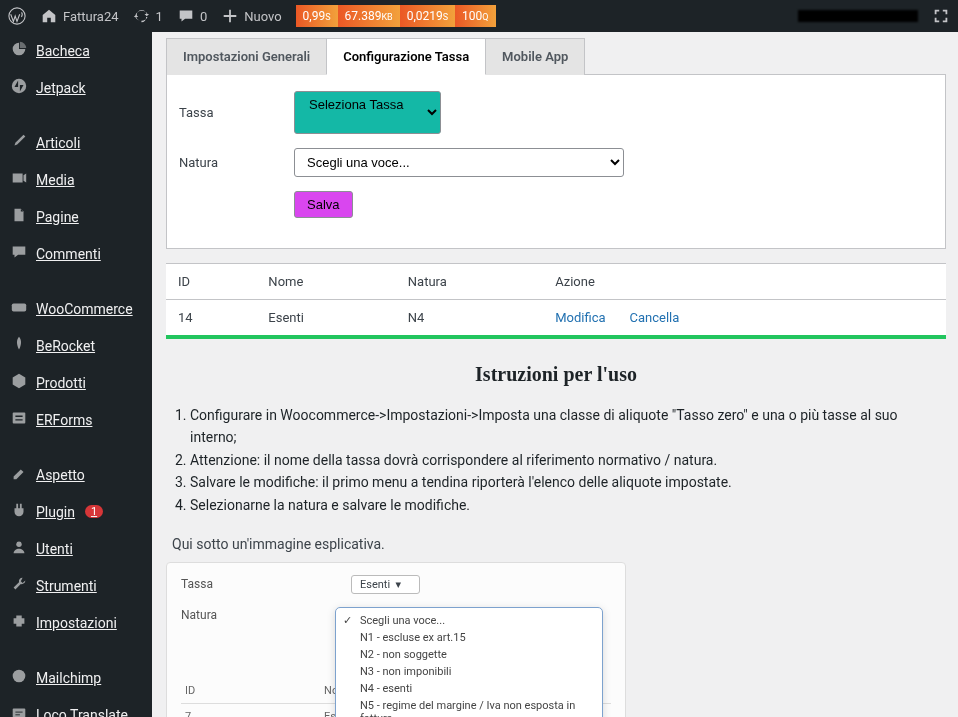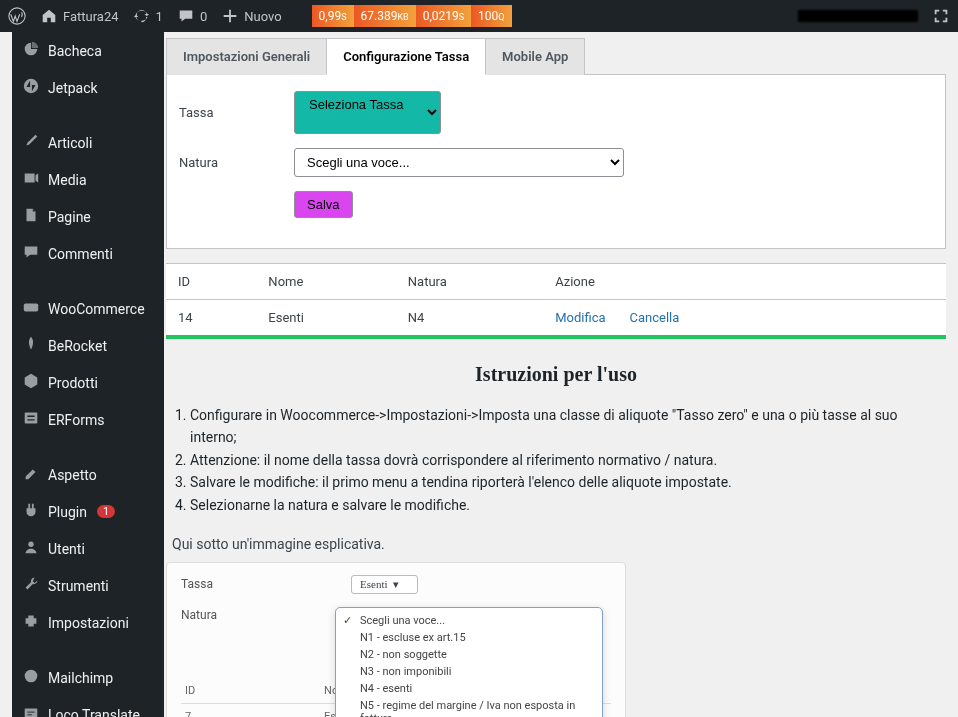--- a/index.html
+++ b/index.html
@@ -1,26 +1,26 @@
 <!DOCTYPE html>
 <html><head>
 <meta charset="utf-8">
 <style>
 * { box-sizing: border-box; margin: 0; padding: 0; }
 body { font-family: -apple-system, BlinkMacSystemFont, "Segoe UI", Roboto, sans-serif; font-size: 13px; color: #3c434a; background: #f0f0f1; width: 958px; height: 717px; overflow: hidden; position: relative; }
 
 .toolbar { background: #1d2327; color: #c3c4c7; height: 32px; display: flex; align-items: center; padding: 8px 8px; font-size: 13px; gap: 14px; }
 .toolbar .tb-item { display: flex; align-items: center; gap: 5px; cursor: pointer; }
 .toolbar .stat { background: linear-gradient(to right,#EB5825,#F2A13B); color: #fff; padding: 4px 7px; font-size: 12px; margin-left: -14px; }
-.toolbar .stat.first { margin-left: 16px; }
+.toolbar .stat.first { margin-left: 0; }
 .toolbar .sub { font-size: 9px; }
 .toolbar .spacer { flex: 1; }
 .toolbar .redact { width: 120px; height: 12px; background: #000; filter: blur(1px); }
 
-.sidebar { position: absolute; top: 32px; left: 12px; width: 152px; background: #1d2327; height: calc(100% - 32px); color: #f0f0f1; font-size: 14px; overflow-y: auto; }
+.sidebar { position: absolute; top: 32px; left: 0; width: 152px; background: #1d2327; height: calc(100% - 32px); color: #f0f0f1; font-size: 14px; overflow-y: auto; text-decoration: underline; }
 .sidebar .menu-item { display: flex; align-items: center; gap: 8px; padding: 8px 10px; cursor: pointer; color: #f0f0f1; }
 .sidebar .sep { height: 18px; }
 .sidebar .badge { background: #d63638; color: #fff; border-radius: 9px; font-size: 11px; padding: 0 6px; margin-left: 2px; }
 .sidebar .icon { width: 18px; text-align: center; opacity: 0.6; }
 
 .main { position: absolute; top: 32px; left: 152px; right: 12px; bottom: 0; overflow-y: auto; padding: 6px 0 20px 14px; }
 
 .tabs { display: flex; }
 .tab { padding: 10px 16px; background: #e4e4e4; border: 1px solid #c3c4c7; border-bottom: none; font-weight: 600; color: #50575e; cursor: pointer; margin-right: -1px; }
 .tab.active { background: #fff; color: #000; border-bottom: 1px solid #fff; position: relative; z-index: 2; }
@@ -37,21 +37,21 @@
 .table th { background: #fff; font-weight: 400; border-top: 1px solid #c3c4c7; border-bottom: 1px solid #c3c4c7; }
 .table a { color: #2271b1; text-decoration: none; margin-right: 24px; }
 
 h2.inst { text-align: center; margin: 24px 0 18px; font-size: 20px; font-weight: 600; color: #1d2327; font-family: Liberation Serif, serif; }
 ol.inst { margin-left: 24px; font-size: 14px; line-height: 1.6; color: #1d2327; }
 .subtext { margin: 20px 0 10px 6px; font-size: 14px; }
 
 .example { width: 460px; border: 1px solid #ddd; border-radius: 4px; background: #fcfcfc; padding: 12px 14px 8px; font-size: 12px; margin-left: 0; position: relative; }
 .example .ex-row { display: flex; align-items: center; margin-bottom: 14px; }
 .example .ex-row label { width: 170px; color: #555; }
-.ex-select { padding: 2px 18px 2px 8px; border: 1px solid #bbb; border-radius: 3px; background: #fff; font-size: 11px; font-family: Liberation Serif, serif; }
+.ex-select { padding: 2px 18px 2px 8px; border: 1px solid #bbb; border-radius: 3px; background: #fff; font-size: 11px; }
 .ex-dropdown { position: absolute; left: 168px; top: 44px; width: 268px; background: #fff; border: 1px solid #7da2ce; border-radius: 5px; box-shadow: 0 2px 8px rgba(0,0,0,0.15); padding: 4px 0; font-size: 11px; z-index: 5; }
 .ex-dropdown div { padding: 2px 10px 2px 24px; color: #444; position: relative; }
 .ex-dropdown div.checked::before { content: "✓"; position: absolute; left: 7px; }
 .ex-table { width: 100%; border-collapse: collapse; margin-top: 56px; font-size: 11px; }
 .ex-table th, .ex-table td { text-align: left; padding: 6px 4px; border-top: 1px solid #ddd; color: #666; font-weight: 400; }
 .ex-table th { border-top: none; }
 
 svg.ic { width: 18px; height: 18px; fill: currentColor; }
 </style>
 </head>

